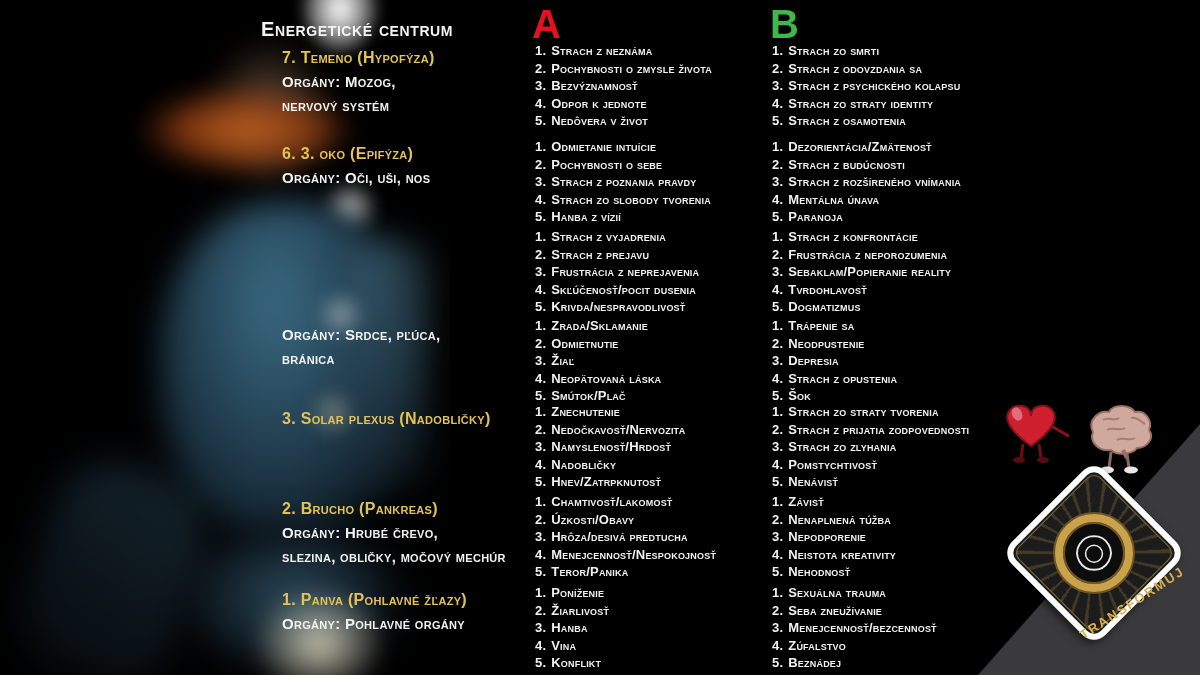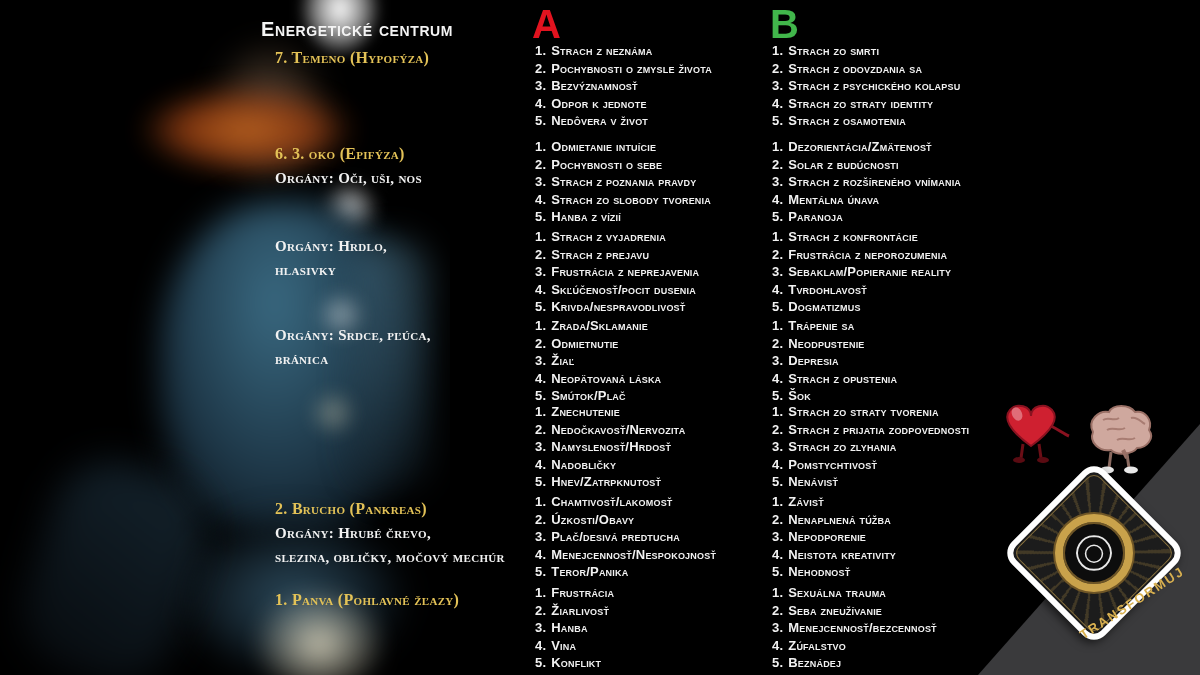--- a/index.html
+++ b/index.html
@@ -34,21 +34,21 @@
     background:linear-gradient(200deg,rgba(40,70,90,.5),rgba(10,15,20,.65));}
 
   
   .main-title{position:absolute;left:261px;top:18px;margin:0;font-size:20px;font-weight:bold;
     color:#f4f4f4;font-variant:small-caps;letter-spacing:.6px;}
   .col-head{position:absolute;top:2px;font-size:40px;font-weight:bold;line-height:44px;}
   .col-a{left:532px;color:#e2131f;}
   .col-b{left:770px;color:#41b64b;}
 
   .row{position:absolute;left:0;width:1200px;}
-  .tblock{position:absolute;left:275px;top:3px;width:265px;font-family:Liberation Serif, serif;}
+  .tblock{position:absolute;left:282px;top:3px;width:265px;}
   .sec-title{color:#e3c257;font-size:16px;font-weight:bold;font-variant:small-caps;
     letter-spacing:.3px;line-height:22px;}
   .sec-organs{color:#f2f2f2;font-size:15px;font-weight:bold;font-variant:small-caps;
     white-space:pre-line;line-height:24px;margin-top:1px;letter-spacing:.3px;}
   .list{position:absolute;top:0;width:240px;}
   .list-a{left:535px;}
   .list-b{left:772px;}
   .item{display:flex;gap:5px;color:#f2f2f2;font-size:13px;font-weight:bold;
     font-variant:small-caps;letter-spacing:.2px;line-height:13px;margin-bottom:4.5px;
     white-space:nowrap;}
@@ -94,20 +94,22 @@
   </div>
 
   <h1 class="main-title">Energetické centrum</h1>
   <div class="col-head col-a">A</div>
   <div class="col-head col-b">B</div>
 
   <div id="rows">
   <div class="row" style="top: 44px;">
     <div class="tblock">
       <div class="sec-title">7. Temeno (Hypofýza)</div>
+      <div class="sec-organs">Orgány: Mozog,
+nervový systém</div>
     </div>
     <div class="list list-a">
           <div class="item">
             <span class="num">1.</span>
             <span>Strach z neznáma</span>
           </div>
           <div class="item">
             <span class="num">2.</span>
             <span>Pochybnosti o zmysle života</span>
           </div>
@@ -175,41 +177,39 @@
             <span>Hanba z vízií</span>
           </div>
         </div>
     <div class="list list-b">
           <div class="item">
             <span class="num">1.</span>
             <span>Dezorientácia/Zmätenosť</span>
           </div>
           <div class="item">
             <span class="num">2.</span>
-            <span>Solar z budúcnosti</span>
+            <span>Strach z budúcnosti</span>
           </div>
           <div class="item">
             <span class="num">3.</span>
             <span>Strach z rozšíreného vnímania</span>
           </div>
           <div class="item">
             <span class="num">4.</span>
             <span>Mentálna únava</span>
           </div>
           <div class="item">
             <span class="num">5.</span>
             <span>Paranoja</span>
           </div>
         </div>
   </div>
 
   <div class="row" style="top: 230px;">
     <div class="tblock">
-      <div class="sec-organs">Orgány: Hrdlo,
-hlasivky</div>
     </div>
     <div class="list list-a">
           <div class="item">
             <span class="num">1.</span>
             <span>Strach z vyjadrenia</span>
           </div>
           <div class="item">
             <span class="num">2.</span>
             <span>Strach z prejavu</span>
           </div>
@@ -296,20 +296,21 @@
           </div>
           <div class="item">
             <span class="num">5.</span>
             <span>Šok</span>
           </div>
         </div>
   </div>
 
   <div class="row" style="top: 405px;">
     <div class="tblock">
+      <div class="sec-title">3. Solar plexus (Nadobličky)</div>
     </div>
     <div class="list list-a">
           <div class="item">
             <span class="num">1.</span>
             <span>Znechutenie</span>
           </div>
           <div class="item">
             <span class="num">2.</span>
             <span>Nedočkavosť/Nervozita</span>
           </div>
@@ -360,21 +361,21 @@
           <div class="item">
             <span class="num">1.</span>
             <span>Chamtivosť/lakomosť</span>
           </div>
           <div class="item">
             <span class="num">2.</span>
             <span>Úzkosti/Obavy</span>
           </div>
           <div class="item">
             <span class="num">3.</span>
-            <span>Plač/desivá predtucha</span>
+            <span>Hrôza/desivá predtucha</span>
           </div>
           <div class="item">
             <span class="num">4.</span>
             <span>Menejcennosť/Nespokojnosť</span>
           </div>
           <div class="item">
             <span class="num">5.</span>
             <span>Teror/Panika</span>
           </div>
         </div>
@@ -398,25 +399,26 @@
           <div class="item">
             <span class="num">5.</span>
             <span>Nehodnosť</span>
           </div>
         </div>
   </div>
 
   <div class="row" style="top: 586px;">
     <div class="tblock">
       <div class="sec-title">1. Panva (Pohlavné žľazy)</div>
-    </div>
-    <div class="list list-a">
-          <div class="item">
-            <span class="num">1.</span>
-            <span>Frustrácia</span>
+      <div class="sec-organs">Orgány: Pohlavné orgány</div>
+    </div>
+    <div class="list list-a">
+          <div class="item">
+            <span class="num">1.</span>
+            <span>Poníženie</span>
           </div>
           <div class="item">
             <span class="num">2.</span>
             <span>Žiarlivosť</span>
           </div>
           <div class="item">
             <span class="num">3.</span>
             <span>Hanba</span>
           </div>
           <div class="item">

